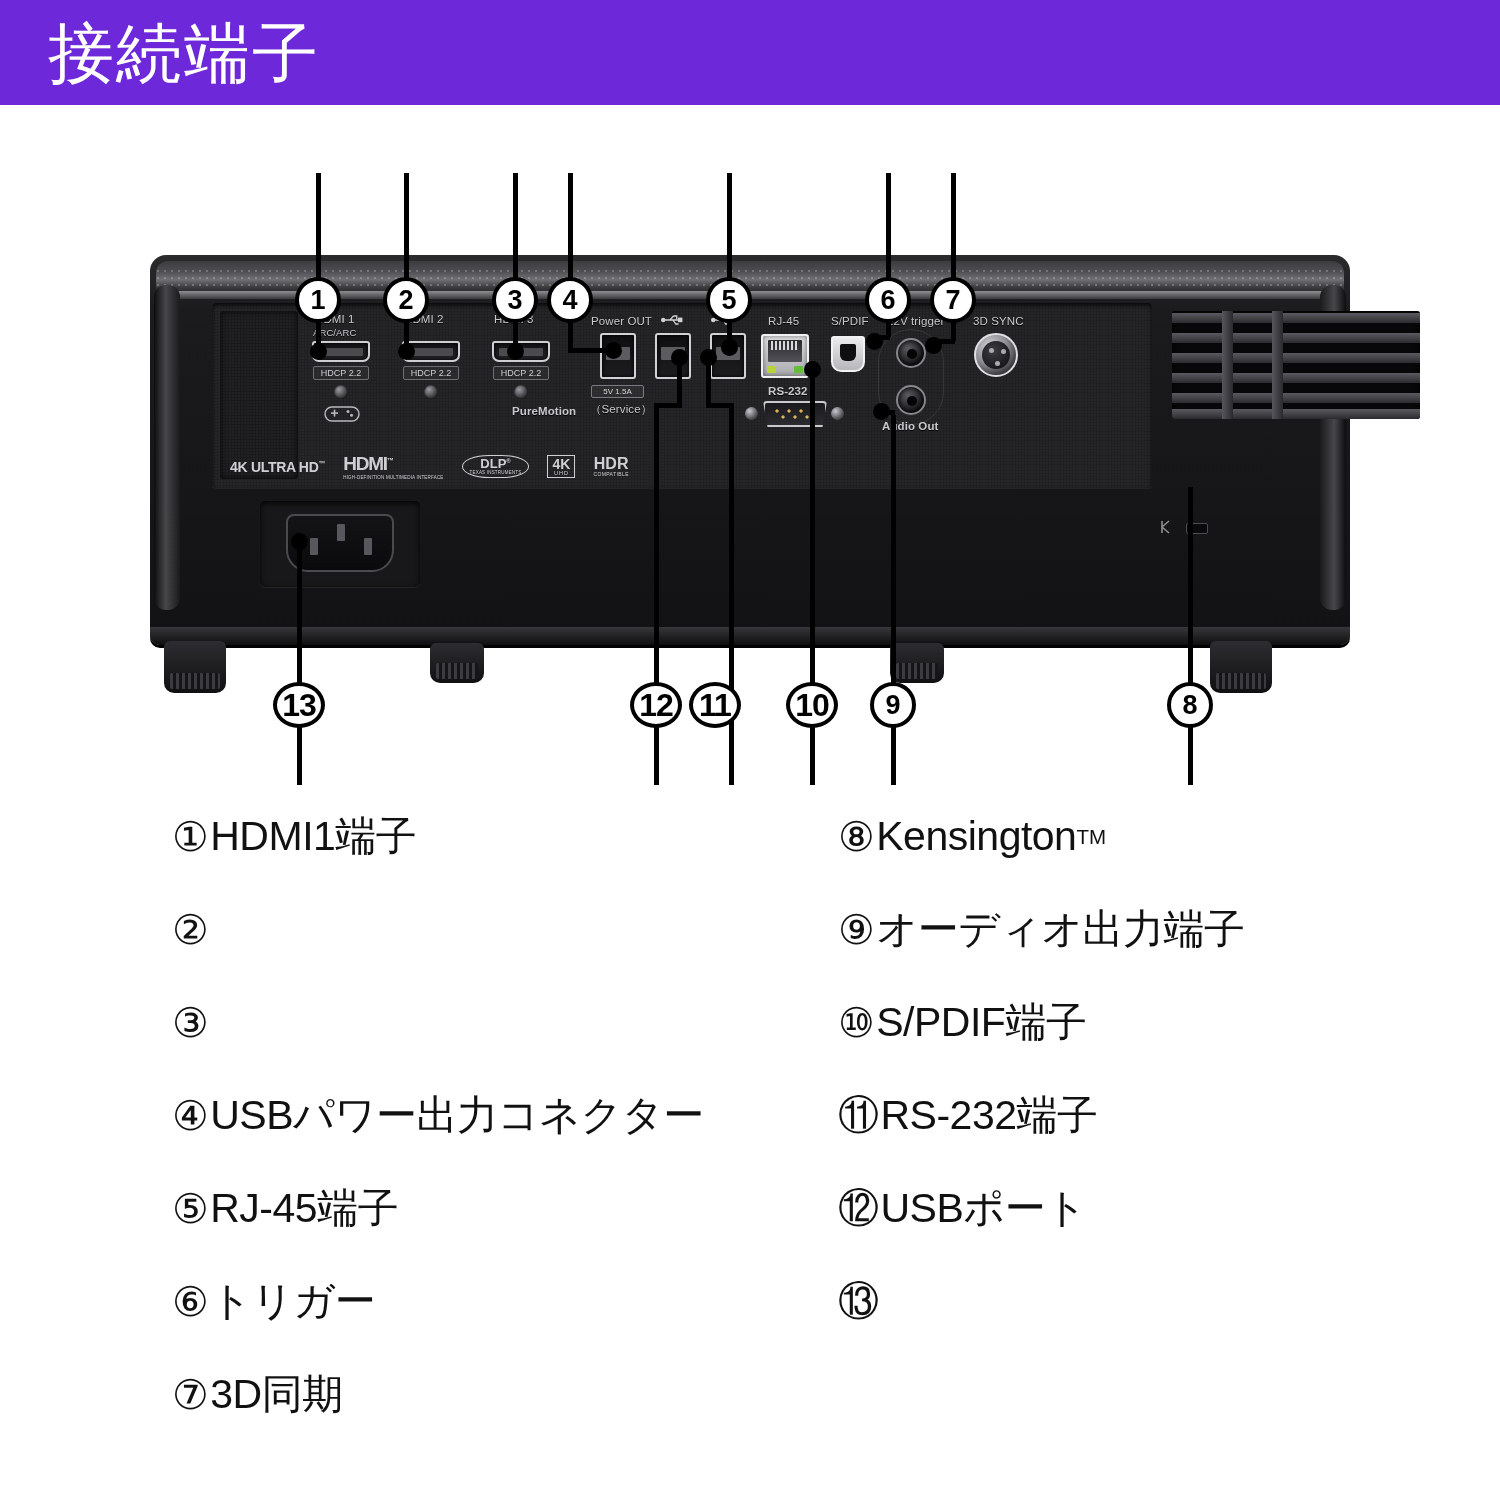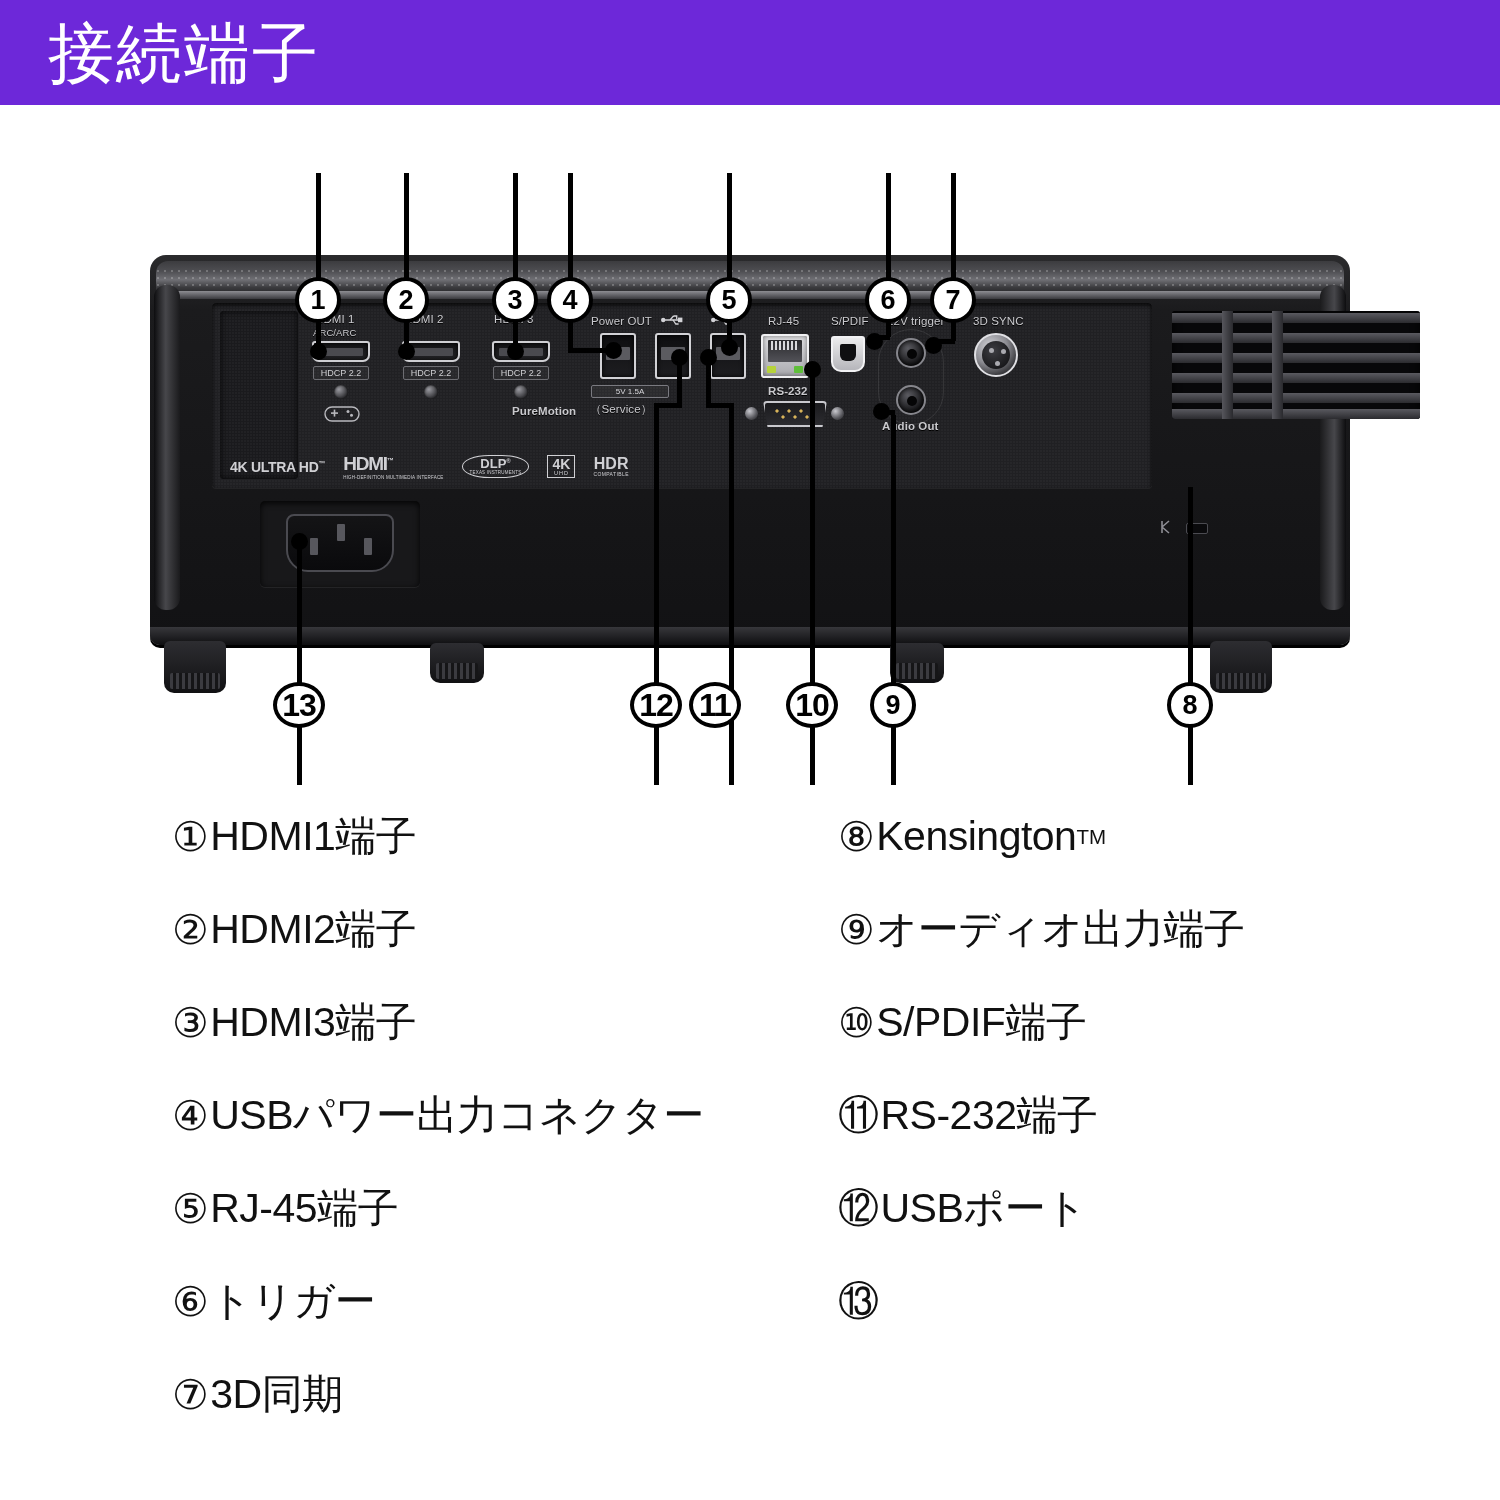--- a/index.html
+++ b/index.html
@@ -142,21 +142,21 @@
     border-radius:3px;
     box-shadow: inset 0 0 5px #000;
   }
   .usb:after{
     content:""; position:absolute; left:4px; top:12px; right:4px; height:13px;
     background:#5b5b60; border-radius:1px;
   }
 
   
   .badge5v{
-    position:absolute; width:78px; height:13px; border:1px solid #7a7a80;
+    position:absolute; width:53px; height:13px; border:1px solid #7a7a80;
     border-radius:2px; color:#d6d6da; font-size:8px;
     display:flex; align-items:center; justify-content:center;
     background:rgba(255,255,255,.05);
   }
 
   
   #rj45{
     position:absolute; width:48px; height:44px;
     background:linear-gradient(180deg,#e3e3e6,#a9a9ae);
     border:2px solid #f0f0f2; border-radius:3px;
@@ -568,25 +568,23 @@
 
 <div id="legend">
 
   <div class="legend-col" id="legend-left">
     <div class="legend-item">
       <span class="legend-num">①</span>
         <span>HDMI1端子</span>
     </div>
     <div class="legend-item">
       <span class="legend-num">②</span>
-        <span>HDMI2端子</span>
     </div>
     <div class="legend-item">
       <span class="legend-num">③</span>
-        <span>HDMI3端子</span>
     </div>
     <div class="legend-item">
       <span class="legend-num">④</span>
         <span>USBパワー出力コネクター</span>
     </div>
     <div class="legend-item">
       <span class="legend-num">⑤</span>
         <span>RJ-45端子</span>
     </div>
     <div class="legend-item">

